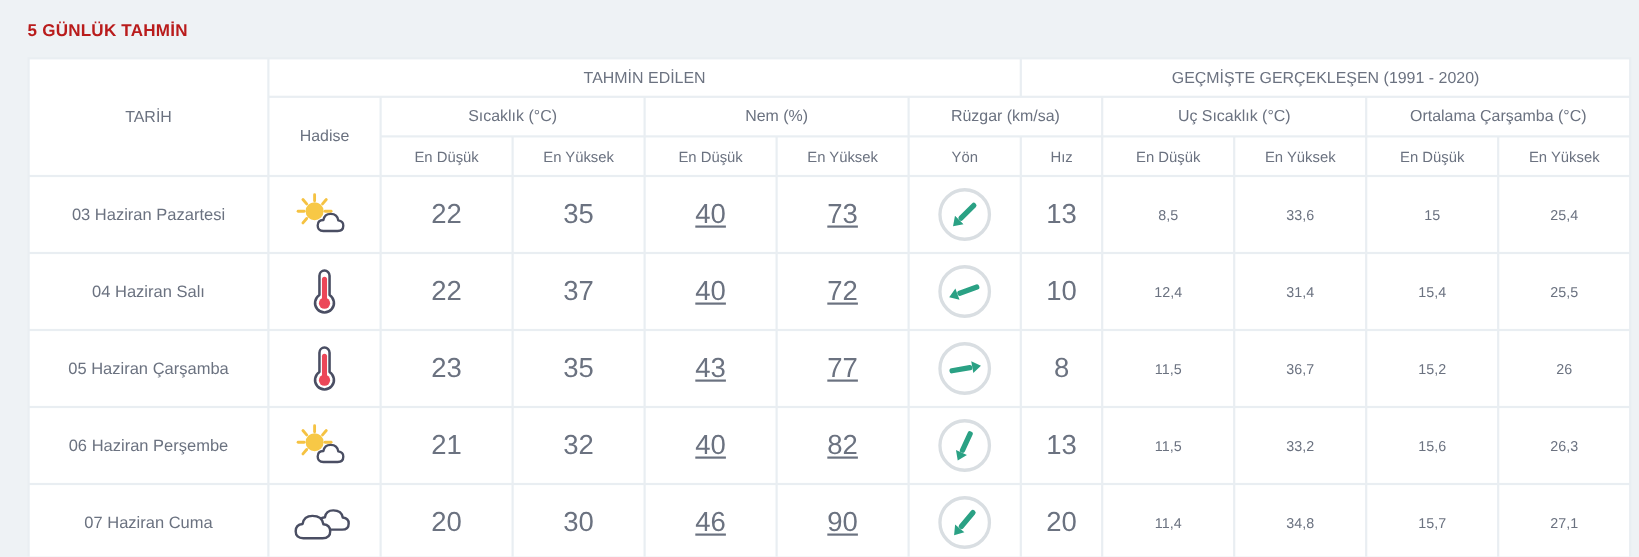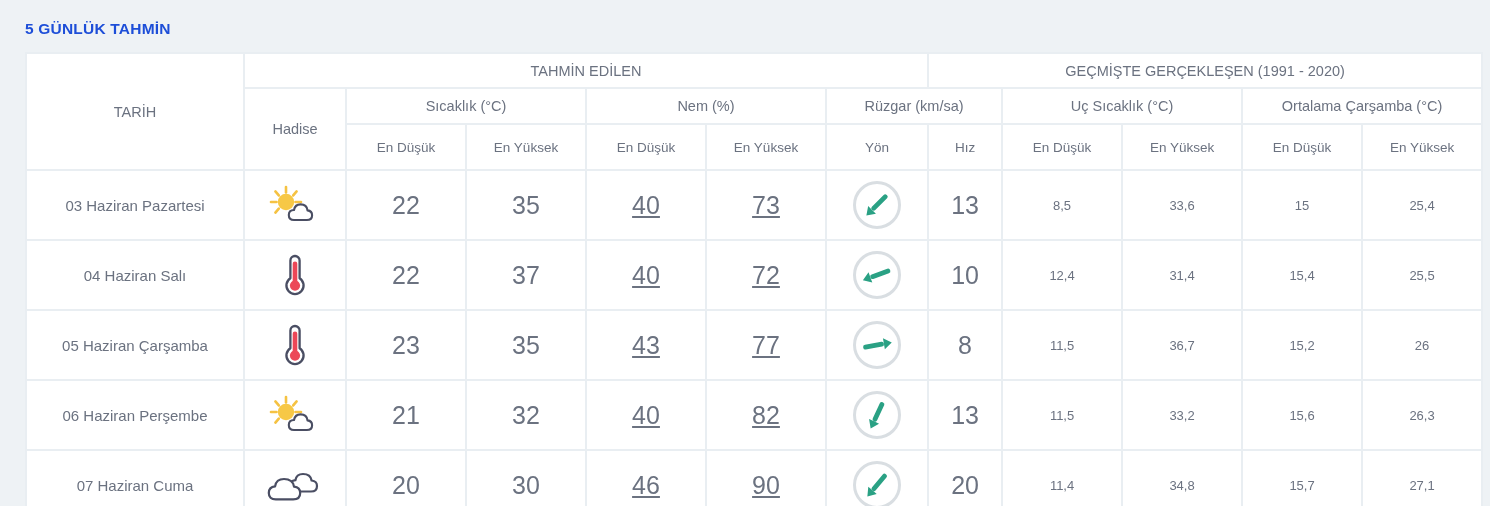--- a/index.html
+++ b/index.html
@@ -16,21 +16,21 @@
     height: 506px;
     background: #eef2f5;
     padding: 0;
   }
   .page-title {
     position: absolute;
     left: 25px;
     top: 20px;
     font-size: 15.5px;
     font-weight: bold;
-    color: #1d4ed8;
+    color: #b91c1c;
     letter-spacing: 0.2px;
   }
   .table-wrap {
     position: absolute;
     left: 25px;
     top: 52px;
     width: 1446px;
   }
   table.fc {
     width: 1446px;
@@ -53,21 +53,21 @@
     height: 33px;
     font-size: 14.5px;
     color: #6f7783;
   }
   .h-sub {
     height: 34px;
     font-size: 14.5px;
     color: #6f7783;
   }
   .h-leaf {
-    height: 44px;
+    height: 34px;
     font-size: 13.5px;
   }
   .tarih-cell {
     font-size: 14.5px;
     color: #6f7783;
   }
   .hadise-cell {
     font-size: 14.5px;
     color: #6f7783;
   }

